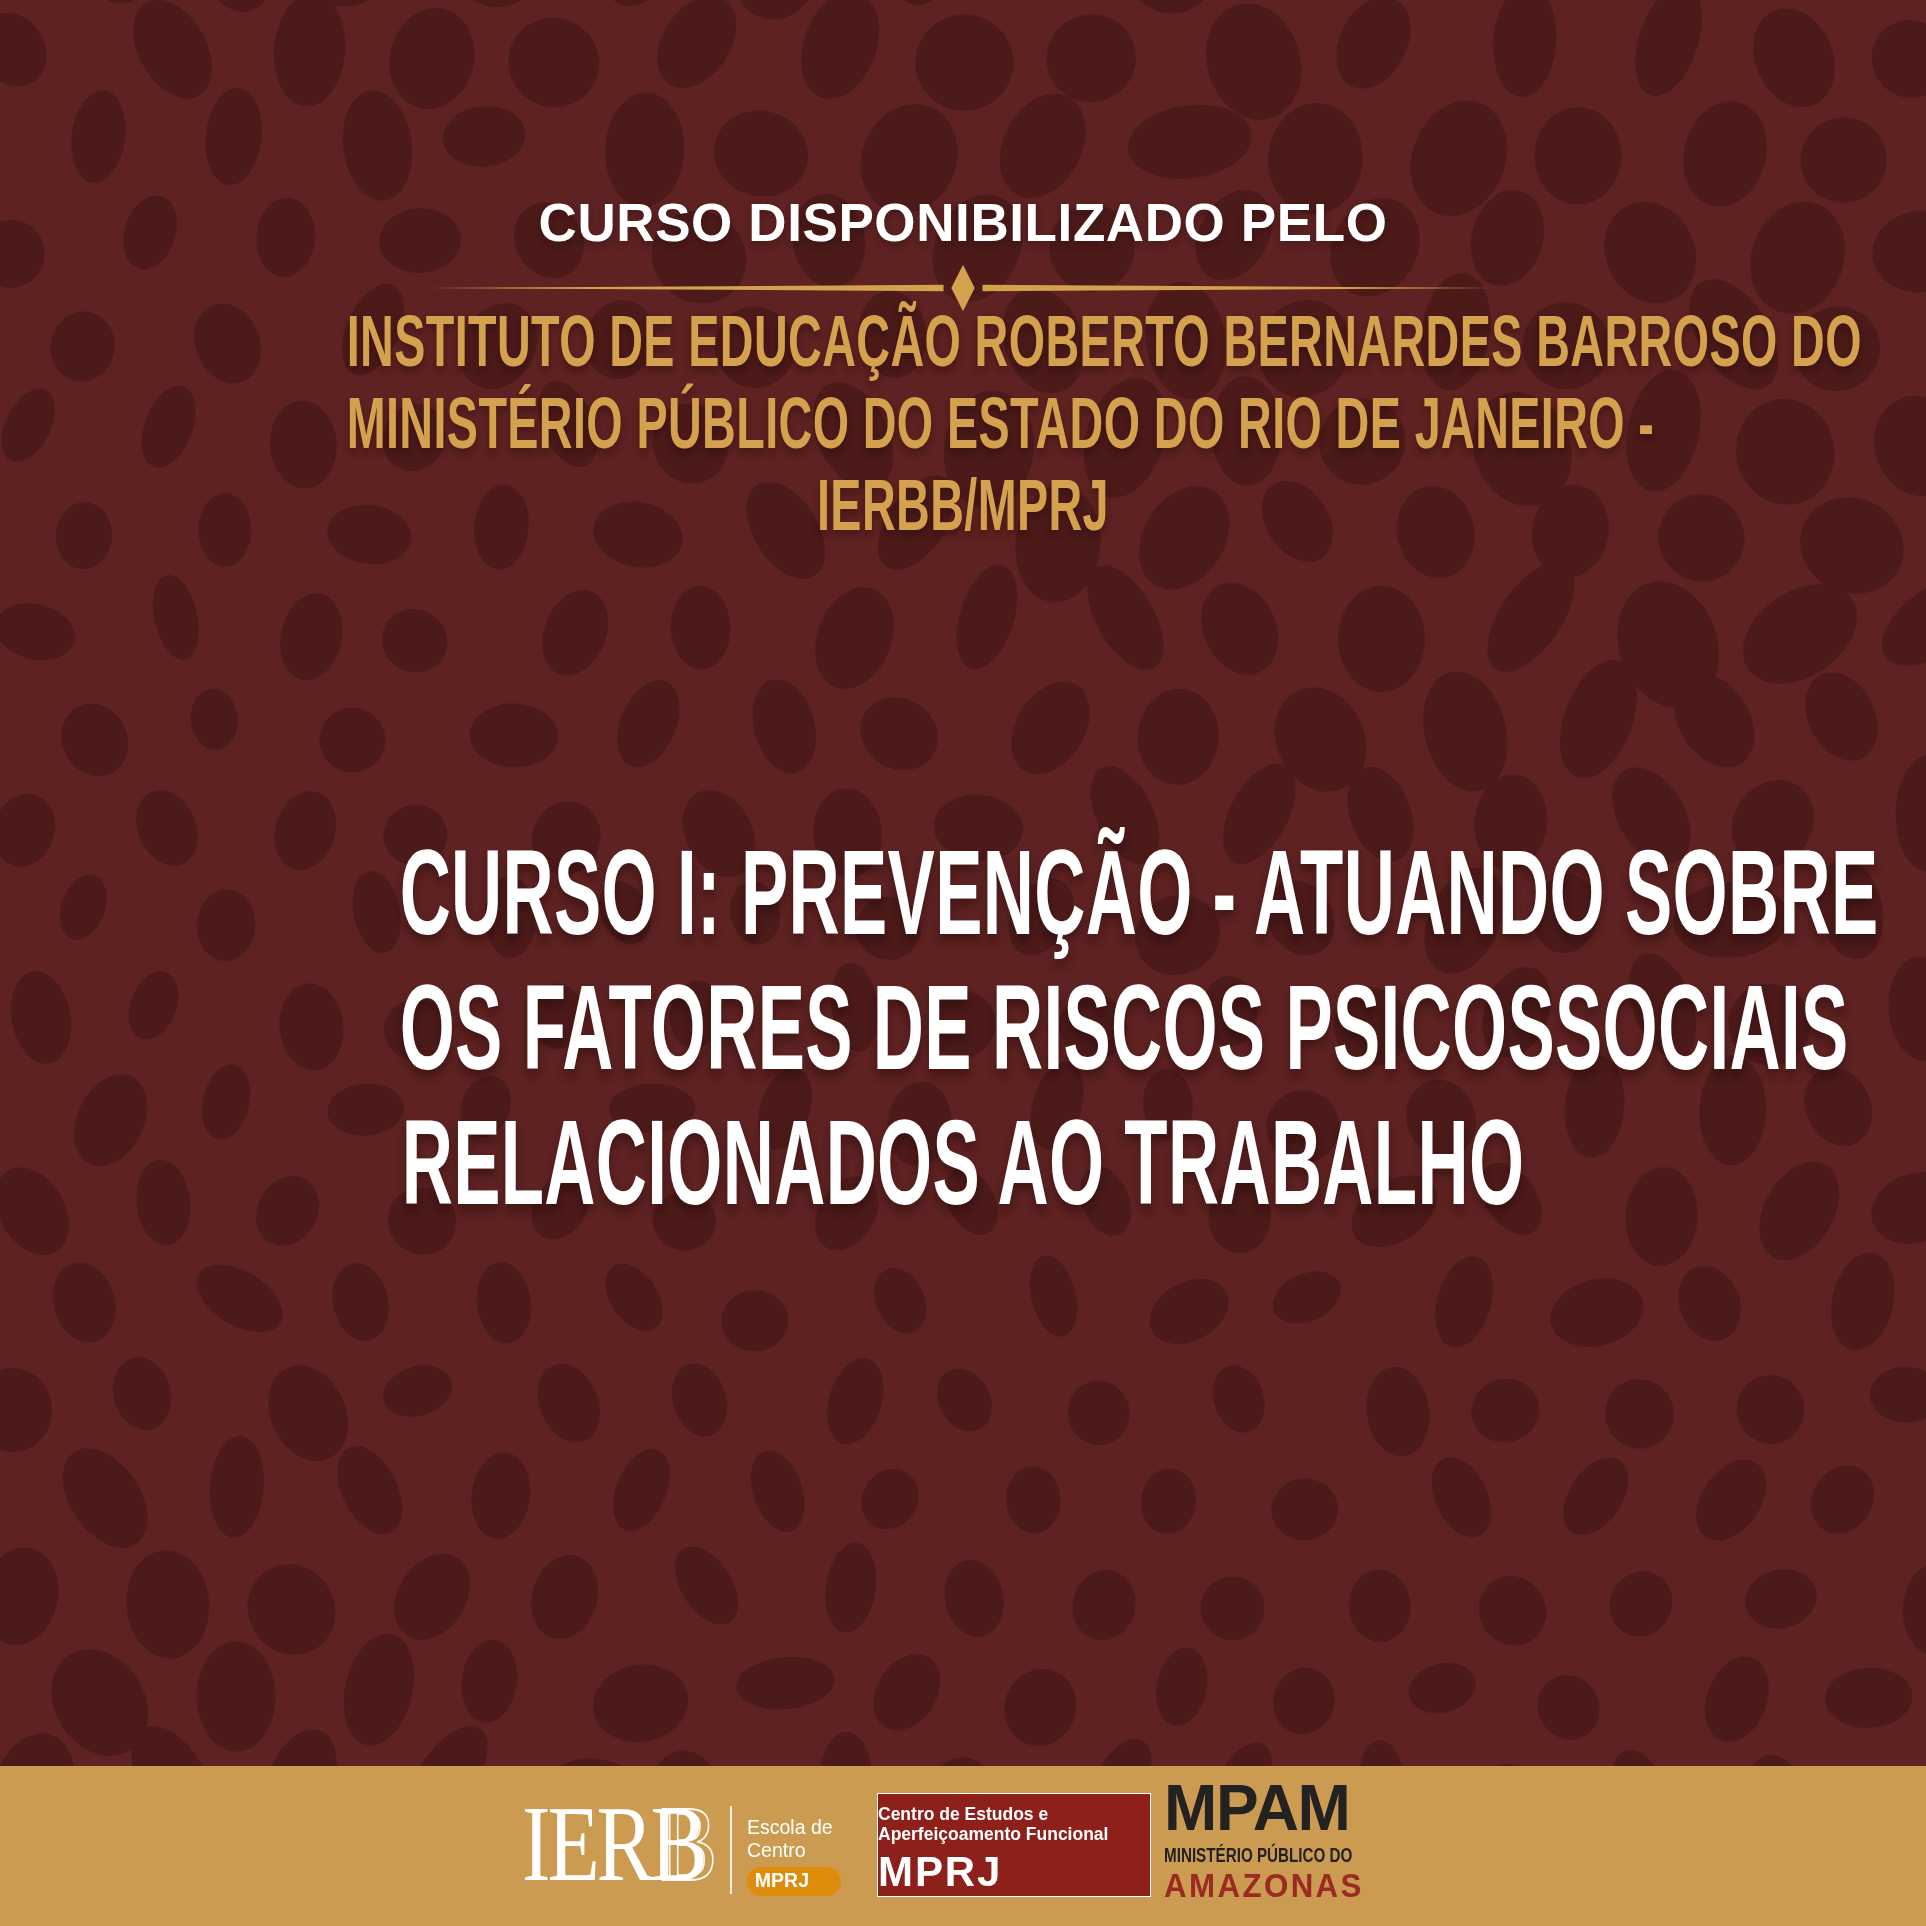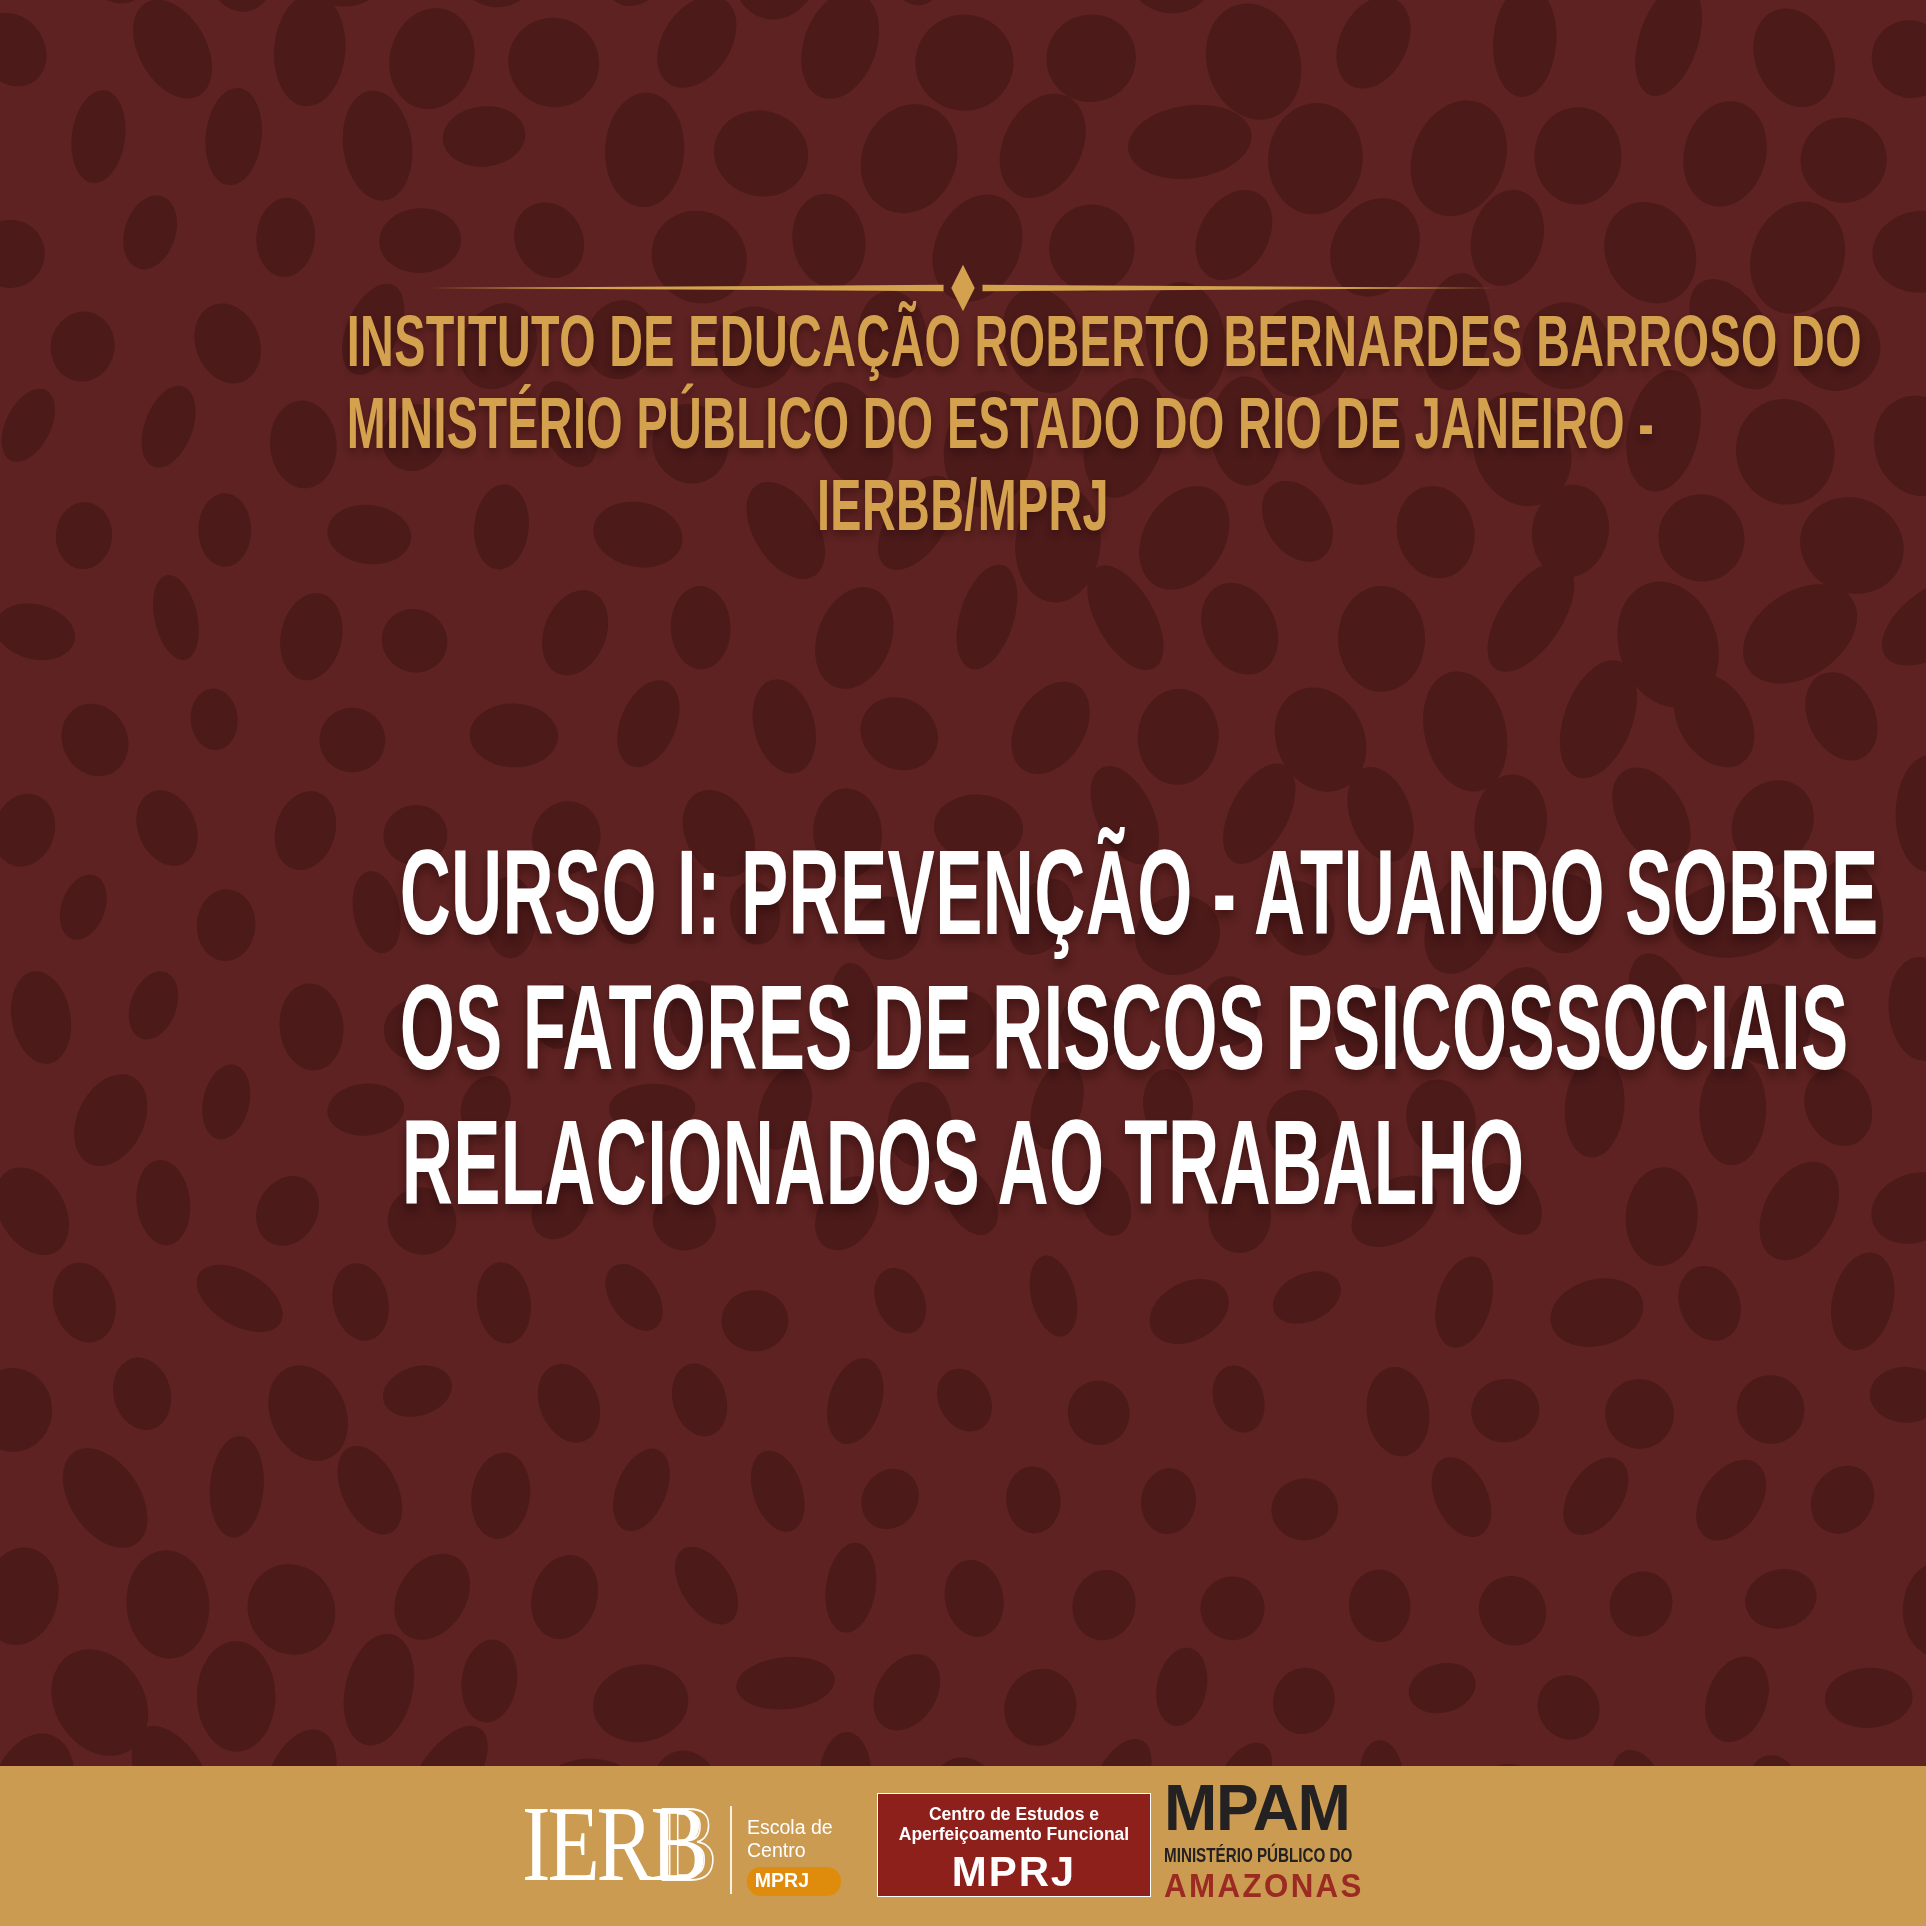--- a/index.html
+++ b/index.html
@@ -57,21 +57,21 @@
   .mprj-chip{
     display:inline-block;margin-top:5.2px;width:86px;
     background:var(--mprj-orange,#df8c0c);color:#fff;
     font-size:19.5px;font-weight:700;line-height:19.5px;
     padding:3.9px 0 5.2px 7.8px;border-radius:14px;
   }
   
   .ceaf{
     position:absolute;left:877px;top:1793px;width:274px;height:104px;z-index:4;
     background:var(--ceaf-red,#8e201c);border:1.9px solid #fff;box-sizing:border-box;
-    text-align:center;color:#fff;
+    text-align:left;color:#fff;
   }
   .ceaf-lines{margin-top:10.4px;font-size:17.5px;font-weight:700;line-height:20px;}
   .ceaf-acronym{margin-top:6.5px;font-size:42px;font-weight:700;letter-spacing:1.9px;line-height:42px;}
   
   .mpam{position:absolute;left:1164px;top:1776px;z-index:4;white-space:nowrap;}
   .mpam-acronym{
     color:var(--mpam-black,#242122);font-size:64px;font-weight:700;
     letter-spacing:-1.3px;line-height:65px;
   }
   .mpam-sub{
@@ -415,20 +415,21 @@
       <ellipse cx="1491.1" cy="3038.0" rx="40.9" ry="65.7" transform="rotate(12.4 1491.1 3038.0)"></ellipse>
       <ellipse cx="1688.1" cy="3059.8" rx="51.0" ry="57.4" transform="rotate(12.5 1688.1 3059.8)"></ellipse>
       <ellipse cx="1934.0" cy="3075.1" rx="56.2" ry="71.6" transform="rotate(-8.6 1934.0 3075.1)"></ellipse>
       <ellipse cx="2133.7" cy="3070.5" rx="51.5" ry="64.4" transform="rotate(16.1 2133.7 3070.5)"></ellipse>
       <ellipse cx="2356.4" cy="3038.6" rx="34.4" ry="67.0" transform="rotate(-4.2 2356.4 3038.6)"></ellipse>
       <ellipse cx="2524.9" cy="3069.8" rx="47.8" ry="49.1" transform="rotate(89.5 2524.9 3069.8)"></ellipse>
       <ellipse cx="2771.3" cy="3047.3" rx="36.7" ry="62.8" transform="rotate(-19.9 2771.3 3047.3)"></ellipse>
       <ellipse cx="2966.0" cy="3053.6" rx="39.3" ry="56.8" transform="rotate(-9.1 2966.0 3053.6)"></ellipse>
     </svg>
 
+  <div class="kicker">CURSO DISPONIBILIZADO PELO</div>
 
   <svg class="divider" width="1070" height="60" viewBox="0 0 1650 92">
     <polygon points="0,46 795,41 795,51"></polygon>
     <polygon points="825,10 843,46 825,82 807,46"></polygon>
     <polygon points="1650,46 855,41 855,51"></polygon>
   </svg>
 
   <div class="institute">
     <div class="line">INSTITUTO DE EDUCAÇÃO ROBERTO BERNARDES BARROSO DO</div>
     <div class="line">MINISTÉRIO PÚBLICO DO ESTADO DO RIO DE JANEIRO -</div>

